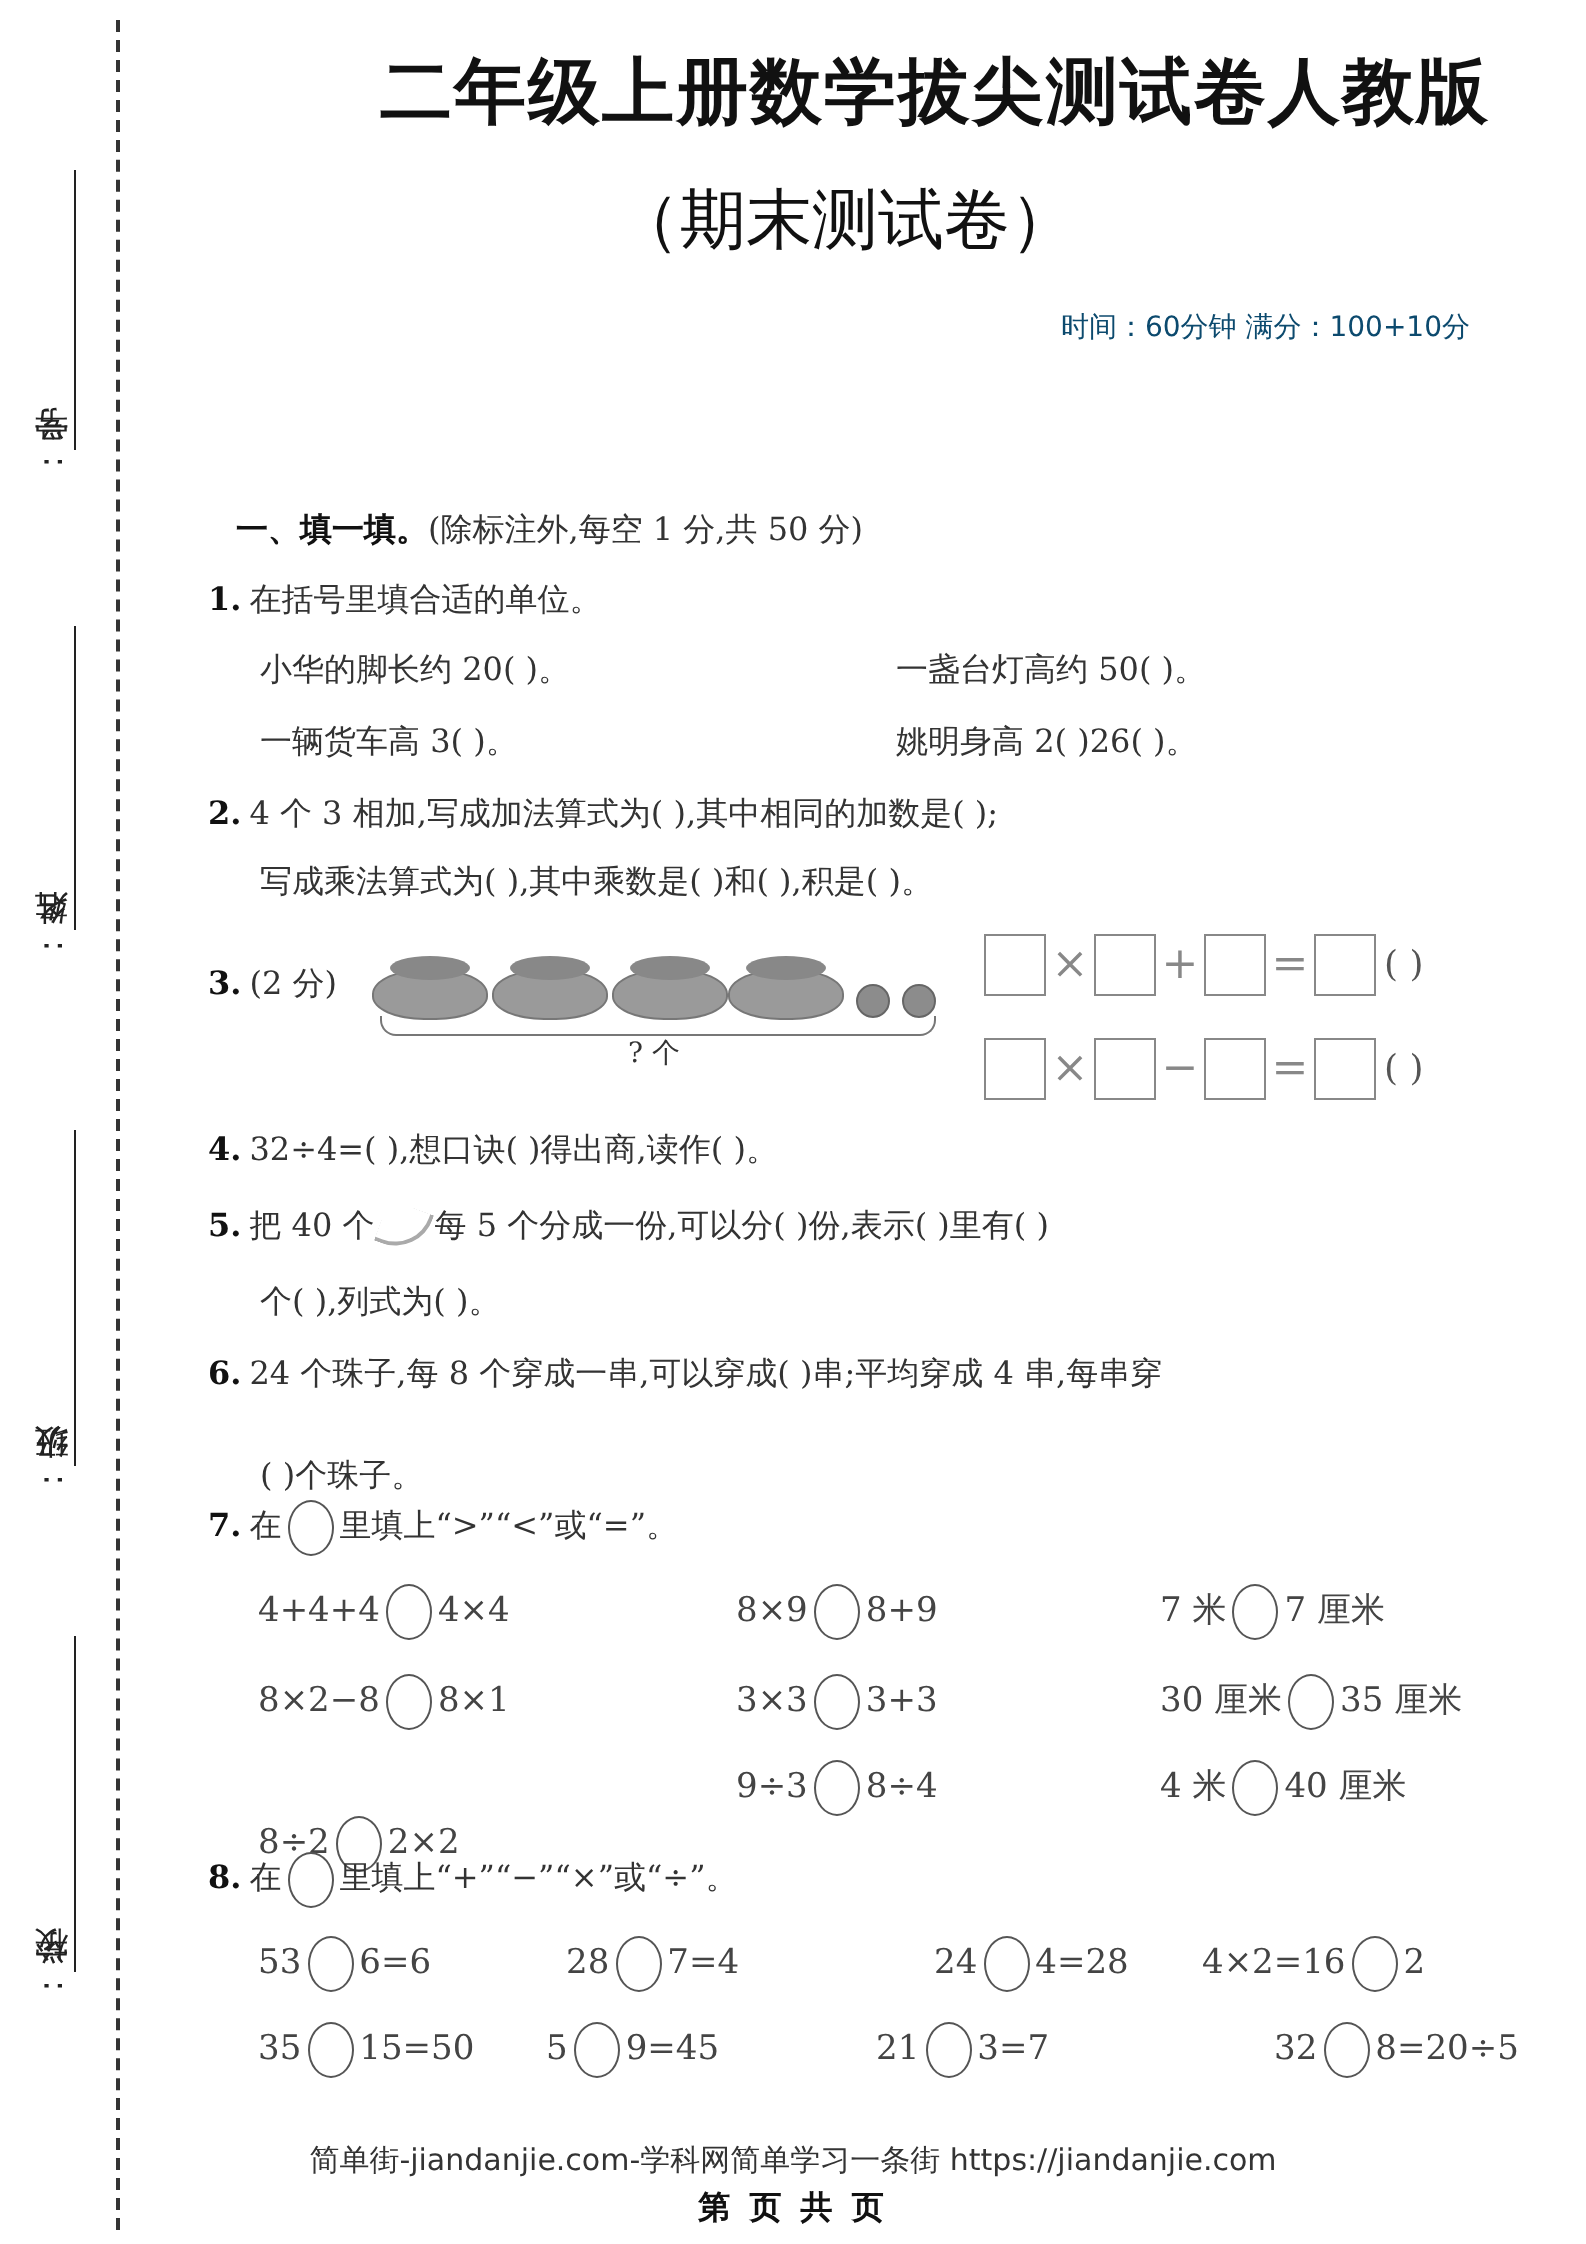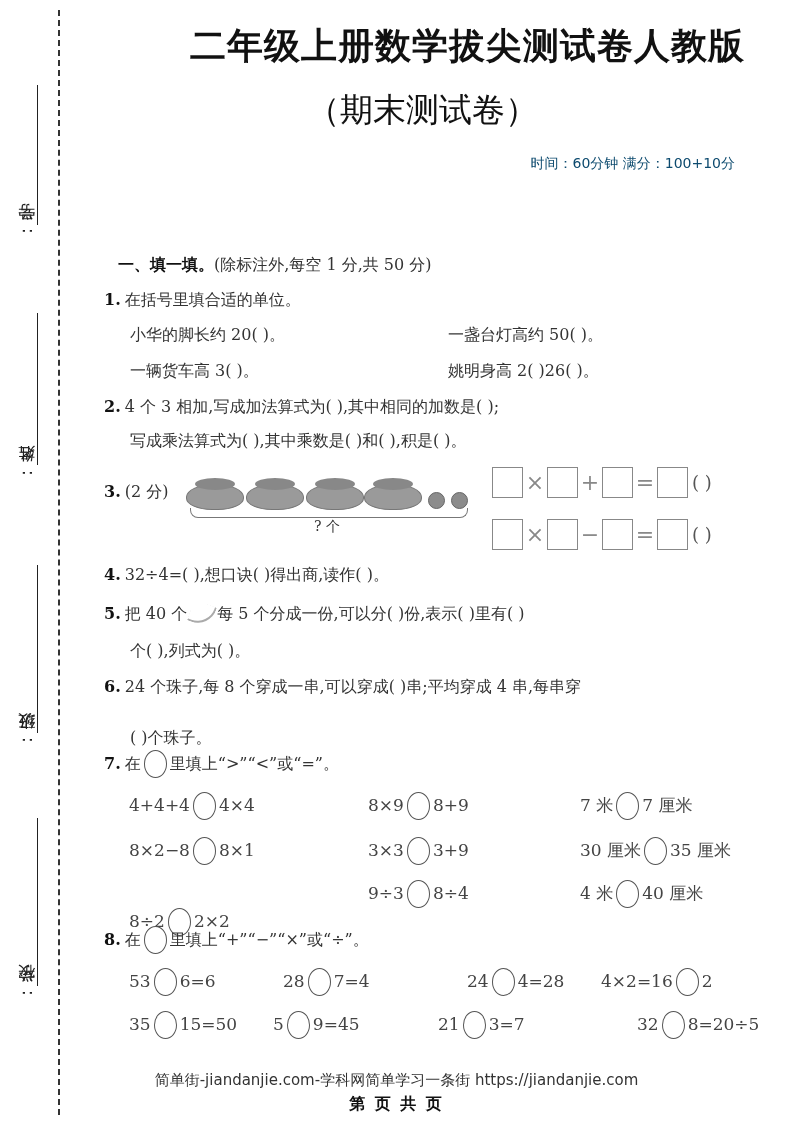--- a/index.html
+++ b/index.html
@@ -125,21 +125,21 @@
 
 <div class="line" style="left:104px;top:750px;">
   <span class="qn">7.</span><span>在</span><span class="circle"></span><span>里填上“&gt;”“&lt;”或“=”。</span>
 </div>
 
 <div class="cmp" style="left:129px;top:792px;"><span>4+4+4</span><span class="circle"></span><span>4×4</span></div>
 <div class="cmp" style="left:368px;top:792px;"><span>8×9</span><span class="circle"></span><span>8+9</span></div>
 <div class="cmp" style="left:580px;top:792px;"><span>7 米</span><span class="circle"></span><span>7 厘米</span></div>
 
 <div class="cmp" style="left:129px;top:837px;"><span>8×2−8</span><span class="circle"></span><span>8×1</span></div>
-<div class="cmp" style="left:368px;top:837px;"><span>3×3</span><span class="circle"></span><span>3+9</span></div>
+<div class="cmp" style="left:368px;top:837px;"><span>3×3</span><span class="circle"></span><span>3+3</span></div>
 <div class="cmp" style="left:580px;top:837px;"><span>30 厘米</span><span class="circle"></span><span>35 厘米</span></div>
 
 <div class="cmp" style="left:129px;top:880px;margin-top:28px;"><span>8÷2</span><span class="circle"></span><span>2×2</span></div>
 <div class="cmp" style="left:368px;top:880px;"><span>9÷3</span><span class="circle"></span><span>8÷4</span></div>
 <div class="cmp" style="left:580px;top:880px;"><span>4 米</span><span class="circle"></span><span>40 厘米</span></div>
 
 <div class="line" style="left:104px;top:926px;">
   <span class="qn">8.</span><span>在</span><span class="circle"></span><span>里填上“+”“−”“×”或“÷”。</span>
 </div>
 

